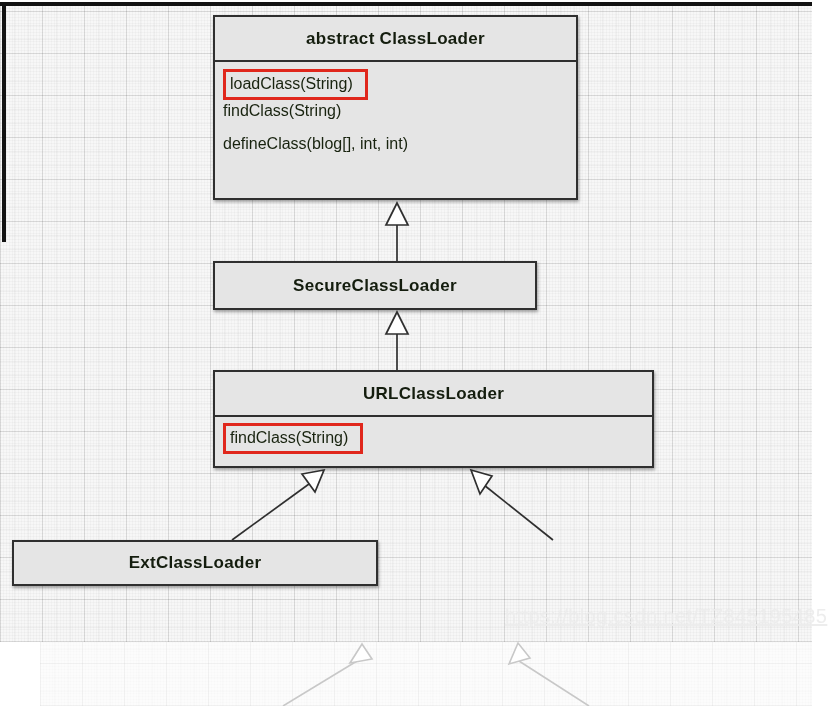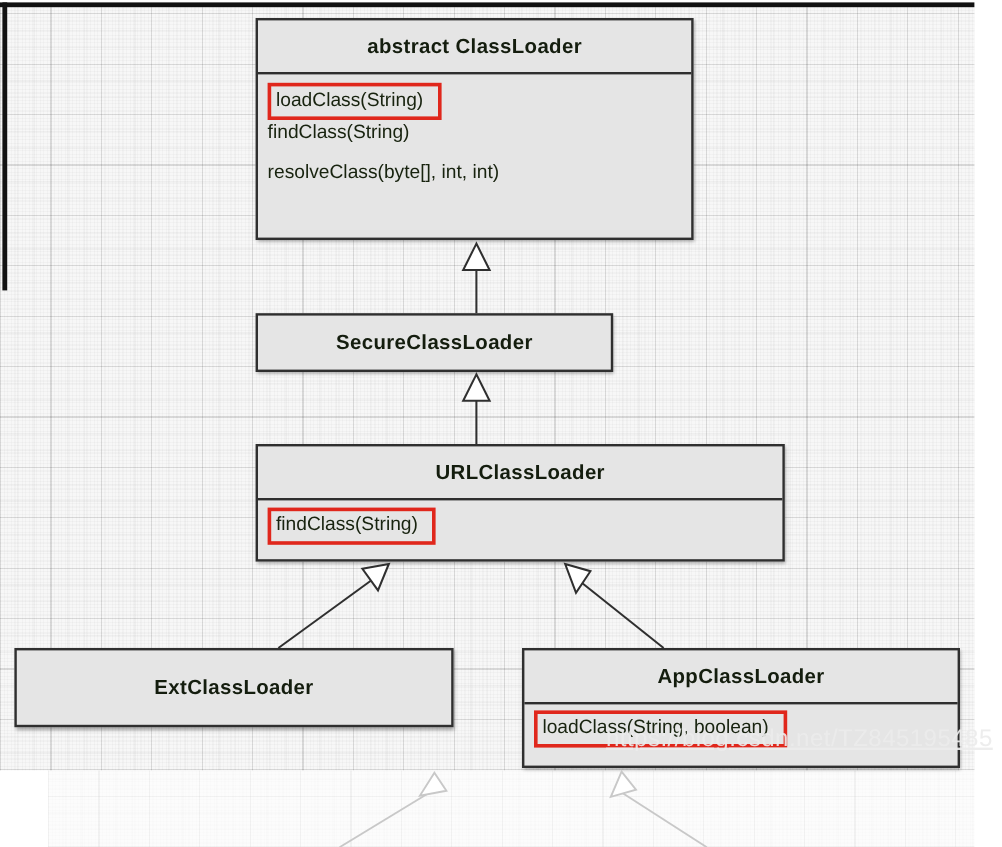--- a/index.html
+++ b/index.html
@@ -54,23 +54,23 @@
     height:33px;
     display:flex; align-items:flex-start;
   }
   .hl {
     display:inline-block;
     border:3px solid #e0271c;
     padding:3px 12px 4px 4px;
   }
 
   #box-classloader { left:213px; top:15px;  width:365px; height:185px; }
-  #box-secure      { left:213px; top:261px; width:298px; height:49px;  }
+  #box-secure      { left:213px; top:261px; width:324px; height:49px;  }
   #box-url         { left:213px; top:370px; width:441px; height:98px;  }
-  #box-ext         { left:12px;  top:540px; width:366px; height:66px;  }
+  #box-ext         { left:12px;  top:540px; width:366px; height:46px;  }
   #box-app         { left:435px; top:540px; width:365px; height:100px; }
 
   #box-url  .uml-methods { padding-top:6px; }
   #box-app  .uml-methods { padding-top:5px; }
 
   
   #arrows {
     position:absolute; left:0; top:0; width:835px; height:706px;
     pointer-events:none;
   }
@@ -98,21 +98,21 @@
   <div id="box-classloader" class="uml-box">
     <div class="uml-title split">abstract ClassLoader</div>
     <div class="uml-methods">
       <div class="method-row">
         <span class="hl">loadClass(String)</span>
       </div>
       <div class="method-row">
         <span>findClass(String)</span>
       </div>
       <div class="method-row">
-        <span>resolveClass(byte[], int, int)</span>
+        <span>defineClass(blog[], int, int)</span>
       </div>
     </div>
   </div>
 
   <div id="box-secure" class="uml-box">
     <div class="uml-title solo">SecureClassLoader</div>
   </div>
 
   <div id="box-url" class="uml-box">
     <div class="uml-title split">URLClassLoader</div>
@@ -120,28 +120,20 @@
       <div class="method-row">
         <span class="hl">findClass(String)</span>
       </div>
     </div>
   </div>
 
   <div id="box-ext" class="uml-box">
     <div class="uml-title solo">ExtClassLoader</div>
   </div>
 
-  <div id="box-app" class="uml-box">
-    <div class="uml-title split">AppClassLoader</div>
-    <div class="uml-methods">
-      <div class="method-row">
-        <span class="hl">loadClass(String, boolean)</span>
-      </div>
-    </div>
-  </div>
 
   <svg id="arrows" viewBox="0 0 835 706">
 
     <g>
       <line x1="397" y1="261" x2="397" y2="224" stroke="#2f2f2f" stroke-width="1.7"></line>
       <polygon points="397,203 386,225 408,225" fill="#ffffff" stroke="#2f2f2f" stroke-width="1.7"></polygon>
     </g>
 
     <g>
       <line x1="397" y1="370" x2="397" y2="334" stroke="#2f2f2f" stroke-width="1.7"></line>

